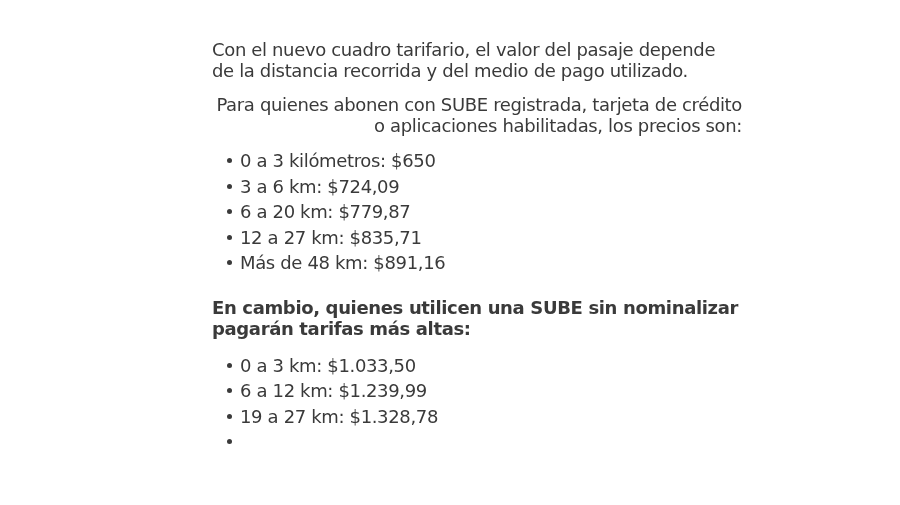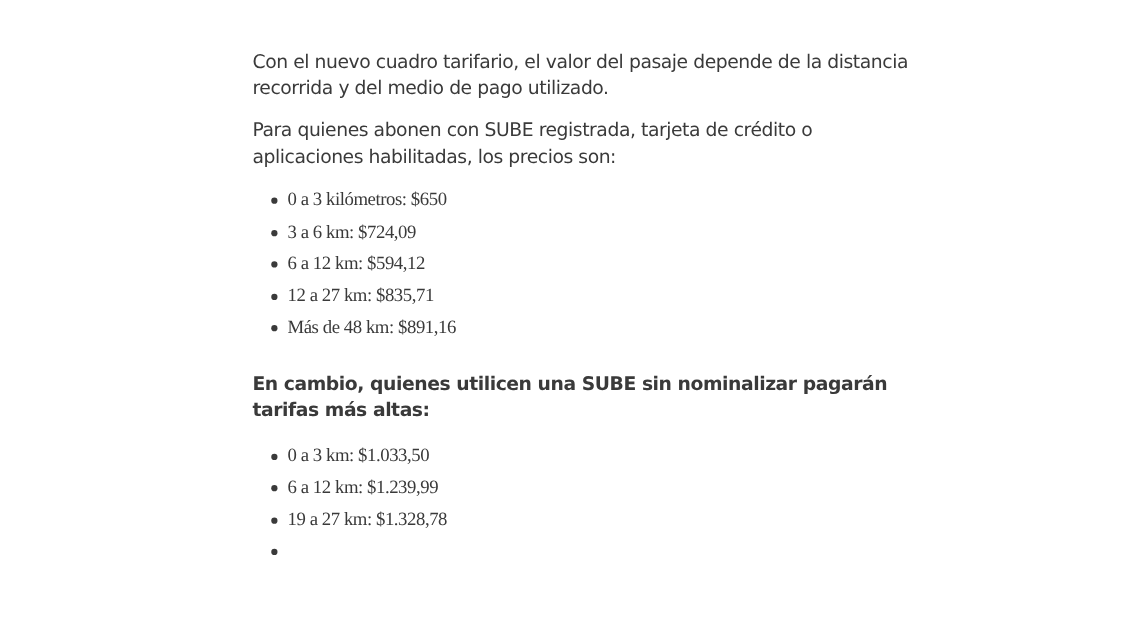--- a/index.html
+++ b/index.html
@@ -10,43 +10,42 @@
     body {
       width: 900px;
       height: 505px;
       position: relative;
       overflow: hidden;
       font-family: "DejaVu Sans", "Liberation Sans", sans-serif;
       color: #3a3a3a;
     }
     .article {
       position: absolute;
-      left: 202px;
+      left: 212px;
       top: 39px;
       width: 530px;
-      font-size: 15px;
+      font-size: 18px;
       line-height: 21px;
       letter-spacing: -0.35px;
     }
     .article p {
       margin: 0;
     }
     .p1 { margin-bottom: 13px !important; }
-    .p2 { margin-bottom: 14px !important; }
+    .p2 { margin-bottom: 14px !important; text-align: right; }
     ul.price-list {
       list-style: none;
       margin: 0;
       padding: 0;
     }
     ul.price-list li {
       position: relative;
       padding-left: 28px;
       height: 25.5px;
       line-height: 21px;
-      font-family: Liberation Serif, serif;
     }
     ul.price-list li .bullet {
       position: absolute;
       left: 15px;
       top: 8px;
       width: 5px;
       height: 5px;
       border-radius: 50%;
       background: #3a3a3a;
     }
@@ -56,21 +55,21 @@
 </head>
 <body>
 
 <div class="article">
   <p class="p1">Con el nuevo cuadro tarifario, el valor del pasaje depende de la distancia recorrida y del medio de pago utilizado.</p>
   <p class="p2">Para quienes abonen con SUBE registrada, tarjeta de crédito o aplicaciones habilitadas, los precios son:</p>
 
   <ul class="price-list list1">
     <li><span class="bullet"></span><span>0 a 3 kilómetros: $650</span></li>
     <li><span class="bullet"></span><span>3 a 6 km: $724,09</span></li>
-    <li><span class="bullet"></span><span>6 a 12 km: $594,12</span></li>
+    <li><span class="bullet"></span><span>6 a 20 km: $779,87</span></li>
     <li><span class="bullet"></span><span>12 a 27 km: $835,71</span></li>
     <li><span class="bullet"></span><span>Más de 48 km: $891,16</span></li>
   </ul>
 
   <p class="p3">En cambio, quienes utilicen una SUBE sin nominalizar pagarán tarifas más altas:</p>
 
   <ul class="price-list">
     <li><span class="bullet"></span><span>0 a 3 km: $1.033,50</span></li>
     <li><span class="bullet"></span><span>6 a 12 km: $1.239,99</span></li>
     <li><span class="bullet"></span><span>19 a 27 km: $1.328,78</span></li>

